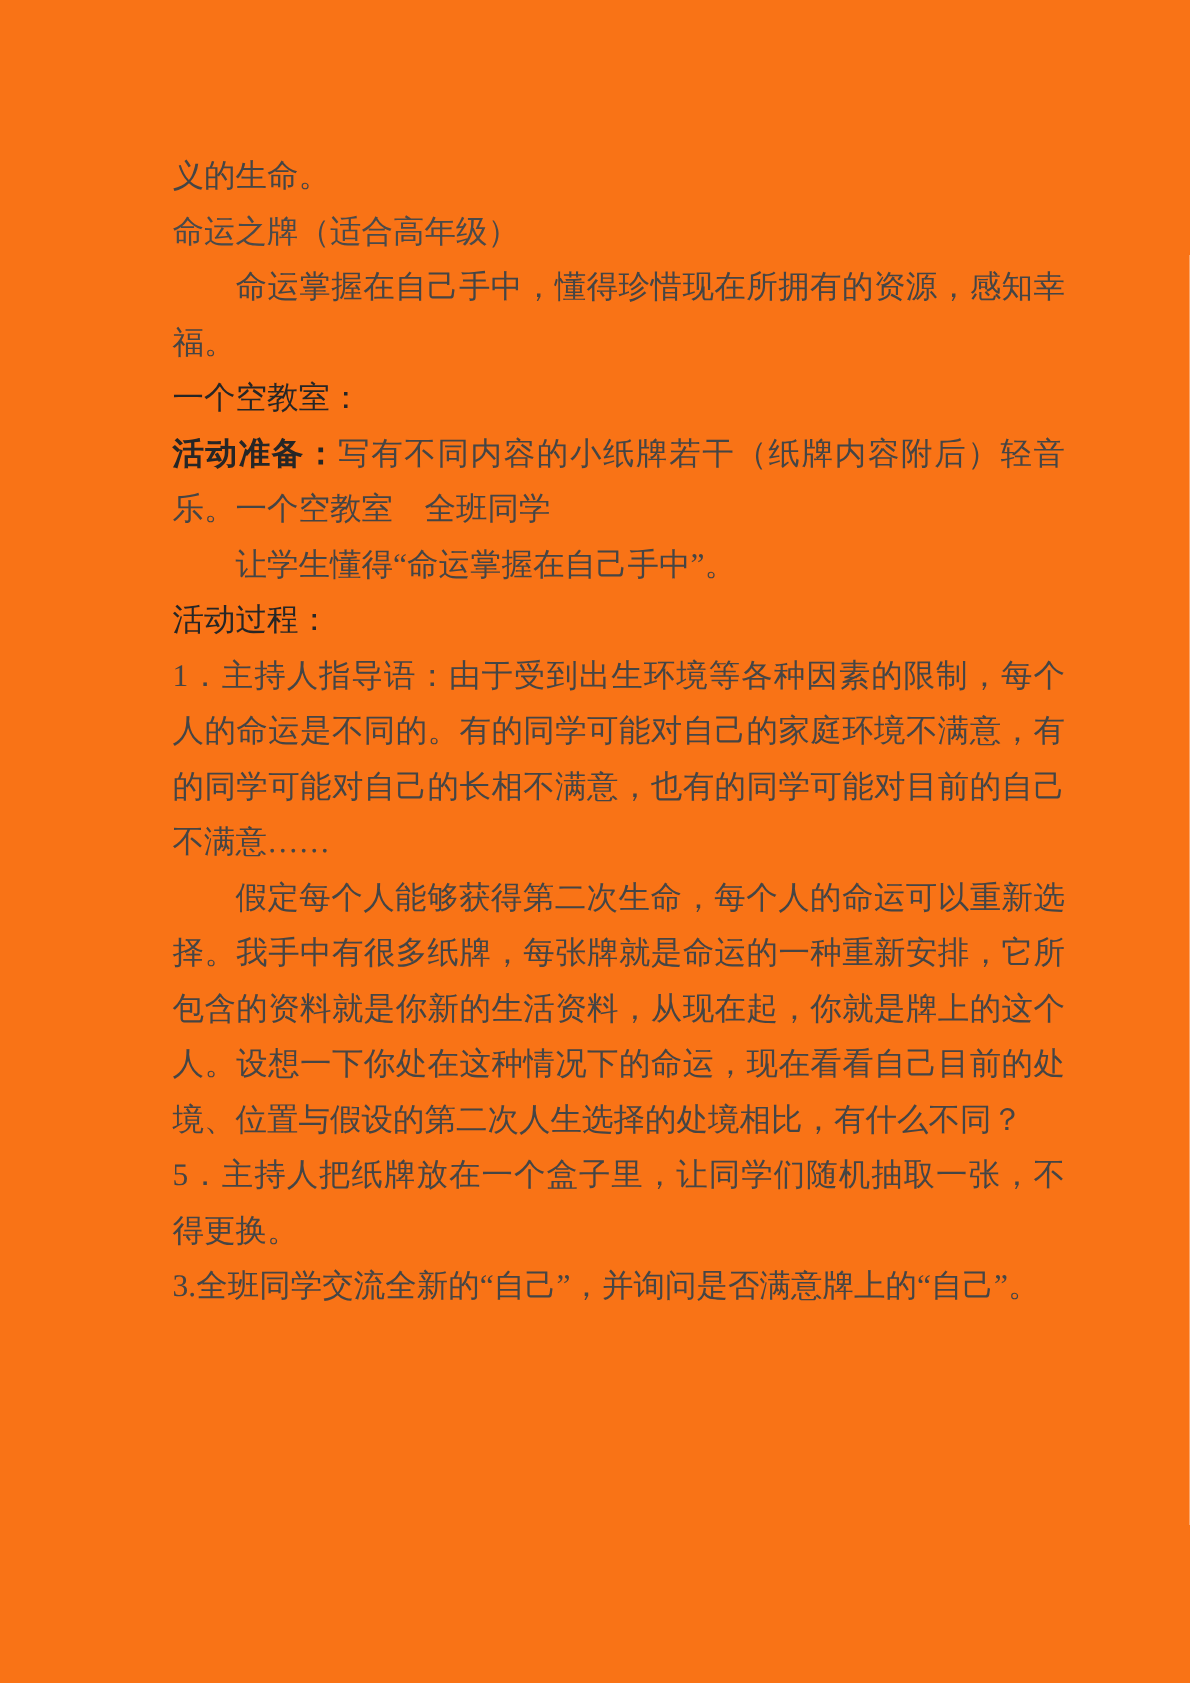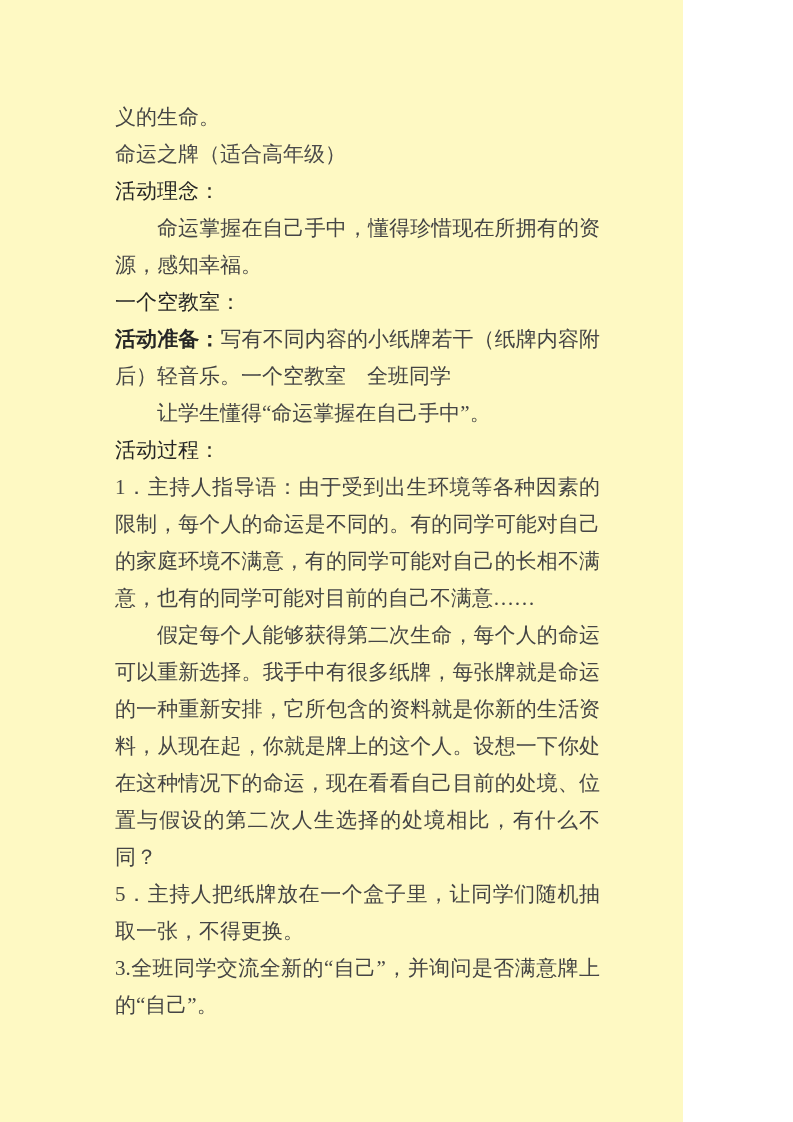--- a/index.html
+++ b/index.html
@@ -7,24 +7,24 @@
     padding: 0;
     background: #ffffff;
   }
   body {
     width: 793px;
     height: 1122px;
     overflow: hidden;
   }
   .page {
     box-sizing: border-box;
-    width: 683px;
+    width: 793px;
     height: 1122px;
     padding: 99px 83px 0 115px;
-    background: #fef9c3;
+    background: #f97316;
     font-family: "Liberation Serif", "DejaVu Serif", serif;
     font-size: 21px;
     line-height: 37px;
     color: #454545;
   }
   .page p, .page h1, .page h2 {
     margin: 0;
     padding: 0;
     font-size: 21px;
     font-weight: normal;
@@ -58,21 +58,20 @@
 </style>
 </head>
 <body>
 
 <div class="page">
 
   <p class="body-text">义的生命。</p>
 
   <h1 class="doc-title">命运之牌（适合高年级）</h1>
 
-  <h2 class="section-heading after-title">活动理念：</h2>
 
   <p class="body-text indent">命运掌握在自己手中，懂得珍惜现在所拥有的资源，感知幸福。</p>
 
   <h2 class="section-heading">一个空教室：</h2>
 
   <p class="body-text"><strong class="inline-heading">活动准备：</strong><span>写有不同内容的小纸牌若干（纸牌内容附后）轻音乐。一个空教室　全班同学</span></p>
 
   <p class="body-text indent">让学生懂得“命运掌握在自己手中”。</p>
 
   <h2 class="section-heading">活动过程：</h2>

